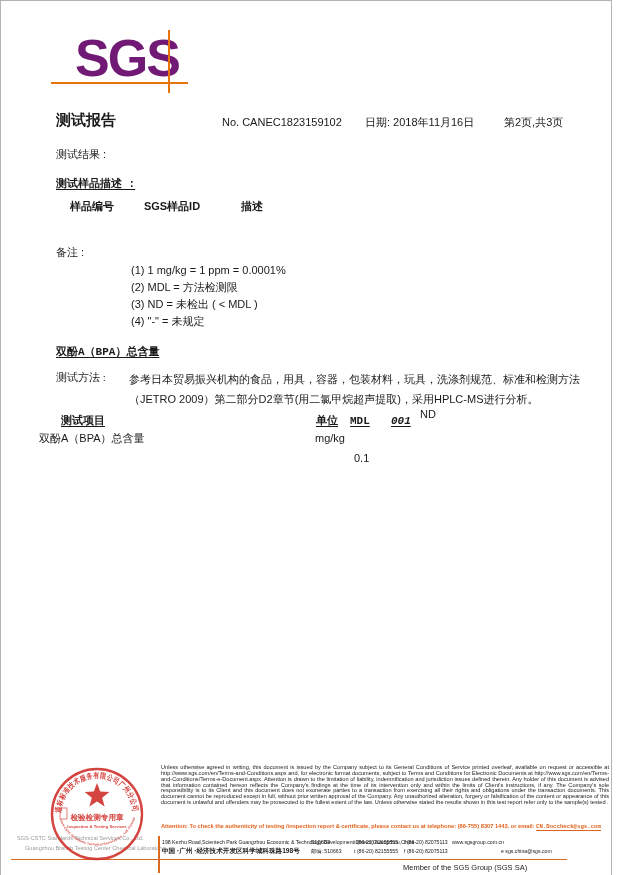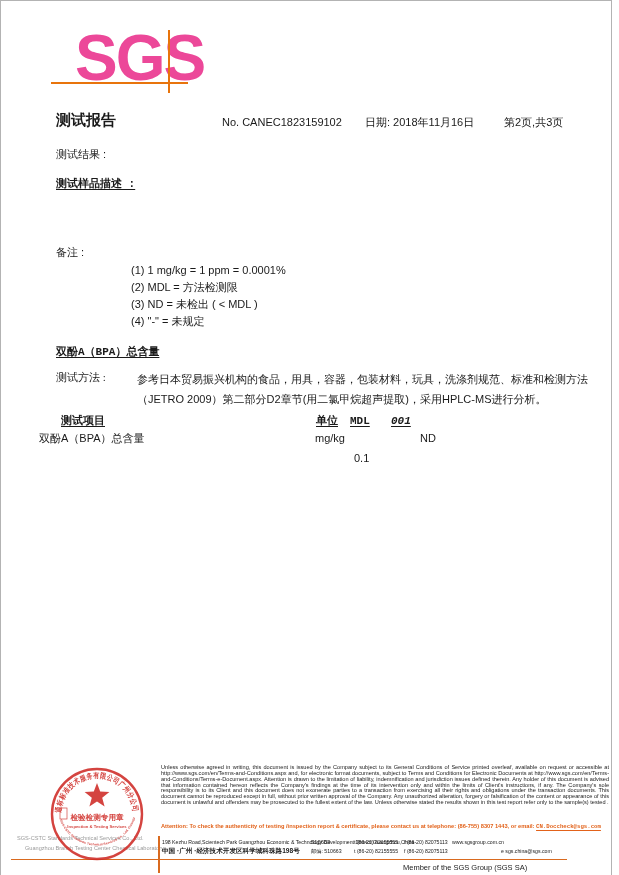--- a/index.html
+++ b/index.html
@@ -4,21 +4,21 @@
 <style>
   html,body{margin:0;padding:0;background:#fff;}
   .page{position:relative;width:610px;height:874px;background:#fff;
         border:1px solid #b3b3b3;font-family:"Liberation Sans",sans-serif;color:#1a1a1a;
         overflow:hidden;}
   .abs{position:absolute;}
   .u{text-decoration:underline;text-underline-offset:2px;font-family:Liberation Mono, monospace;}
   .b{font-weight:bold;}
   .i{font-style:italic;}
   .t11{font-size:11px;line-height:15px;}
-  .logo-text{font-size:64px;font-weight:bold;color:#ec4899;line-height:50px;letter-spacing:-2px;}
+  .logo-text{font-size:52px;font-weight:bold;color:#701a75;line-height:50px;letter-spacing:-2px;}
   .oline{background:#e8740c;}
   .sample-table{left:55px;top:198px;}
   .sample-table .row{display:flex;height:17px;align-items:flex-start;}
   .sample-table .c1{width:72px;text-align:center;}
   .sample-table .c2{width:88px;text-align:center;}
   .sample-table .c3{padding-left:25px;text-align:left;white-space:nowrap;}
   .legal{left:160px;top:764px;width:448px;font-size:5.6px;line-height:5.85px;
          text-align:justify;color:#1c1c1c;}
   .attention{left:160px;top:822px;width:448px;font-size:5.7px;line-height:6.1px;
              font-weight:bold;color:#e2621a;}
@@ -39,43 +39,48 @@
 
   <div class="abs b" style="left:55px;top:110px;font-size:15px;">测试报告</div>
   <div class="abs t11" style="left:221px;top:114px;">No. CANEC1823159102</div>
   <div class="abs t11" style="left:364px;top:114px;">日期: 2018年11月16日</div>
   <div class="abs t11" style="left:503px;top:114px;">第2页,共3页</div>
 
   <div class="abs t11" style="left:55px;top:146px;">测试结果 :</div>
   <div class="abs t11 b u" style="left:55px;top:176px;">测试样品描述 :</div>
 
   <div class="abs sample-table t11">
+    <div class="row b">
+      <span class="c1">样品编号</span>
+      <span class="c2">SGS样品ID</span>
+      <span class="c3">描述</span>
+    </div>
   </div>
 
   <div class="abs t11" style="left:55px;top:244px;">备注 :</div>
   <div class="abs t11" style="left:100px;top:261px;line-height:17px;margin-left:30px;">
     <div>(1) 1 mg/kg = 1 ppm = 0.0001%</div>
     <div>(2) MDL = 方法检测限</div>
     <div>(3) ND = 未检出 ( &lt; MDL )</div>
     <div>(4) "-" = 未规定</div>
   </div>
 
   <div class="abs t11 b u" style="left:55px;top:344px;">双酚A（BPA）总含量</div>
   <div class="abs t11" style="left:55px;top:369px;font-family:Liberation Serif, serif;">测试方法 :</div>
-  <div class="abs" style="left:128px;top:369px;width:452px;font-size:11px;line-height:19.5px;margin-left:8px;">参考日本贸易振兴机构的食品，用具，容器，包装材料，玩具，洗涤剂规范、标准和检测方法（JETRO 2009）第二部分D2章节(用二氯甲烷超声提取)，采用HPLC-MS进行分析。</div>
+  <div class="abs" style="left:128px;top:369px;width:452px;font-size:11px;line-height:19.5px;">参考日本贸易振兴机构的食品，用具，容器，包装材料，玩具，洗涤剂规范、标准和检测方法（JETRO 2009）第二部分D2章节(用二氯甲烷超声提取)，采用HPLC-MS进行分析。</div>
 
   <div>
     <span class="abs t11 b u" style="left:60px;top:413px;">测试项目</span>
     <span class="abs t11 b u" style="left:315px;top:413px;">单位</span>
     <span class="abs t11 b u" style="left:349px;top:413px;">MDL</span>
     <span class="abs t11 b u i" style="left:390px;top:413px;">001</span>
     <span class="abs t11" style="left:38px;top:430px;">双酚A（BPA）总含量</span>
     <span class="abs t11" style="left:314px;top:430px;">mg/kg</span>
     <span class="abs t11" style="left:353px;top:450px;text-align:right;">0.1</span>
-    <span class="abs t11" style="left:391px;top:430px;padding-left:28px;">ND</span>
+    <span class="abs t11" style="left:391px;top:406px;padding-left:28px;">ND</span>
   </div>
 
   <div class="abs legal">Unless otherwise agreed in writing, this document is issued by the Company subject to its General Conditions of Service printed overleaf, available on request or accessible at http://www.sgs.com/en/Terms-and-Conditions.aspx and, for electronic format documents, subject to Terms and Conditions for Electronic Documents at http://www.sgs.com/en/Terms-and-Conditions/Terms-e-Document.aspx. Attention is drawn to the limitation of liability, indemnification and jurisdiction issues defined therein. Any holder of this document is advised that information contained hereon reflects the Company's findings at the time of its intervention only and within the limits of Client's instructions, if any. The Company's sole responsibility is to its Client and this document does not exonerate parties to a transaction from exercising all their rights and obligations under the transaction documents. This document cannot be reproduced except in full, without prior written approval of the Company. Any unauthorized alteration, forgery or falsification of the content or appearance of this document is unlawful and offenders may be prosecuted to the fullest extent of the law. Unless otherwise stated the results shown in this test report refer only to the sample(s) tested .</div>
   <div class="abs attention"><span>Attention: To check the authenticity of testing /inspection report &amp; certificate, please contact us at telephone: (86-755) 8307 1443, or email: </span><span class="u">CN.Doccheck@sgs.com</span></div>
 
   <div class="abs graytxt" style="left:16px;top:834px;">SGS-CSTC Standards Technical Services Co., Ltd.</div>
   <div class="abs graytxt" style="left:24px;top:844px;">Guangzhou Branch Testing Center Chemical Laboratory.</div>
 
   <div>
     <span class="abs tiny" style="left:161px;top:838px;">198 Kezhu Road,Scientech Park Guangzhou Economic &amp; Technology Development District,Guangzhou,China</span>

